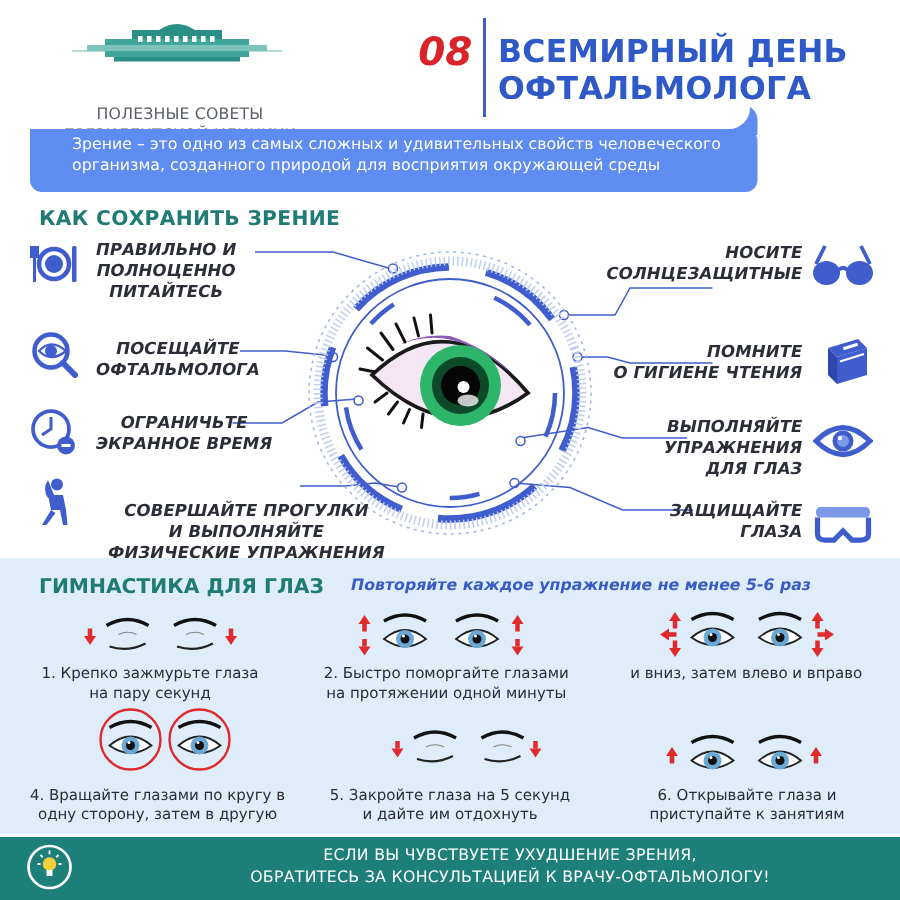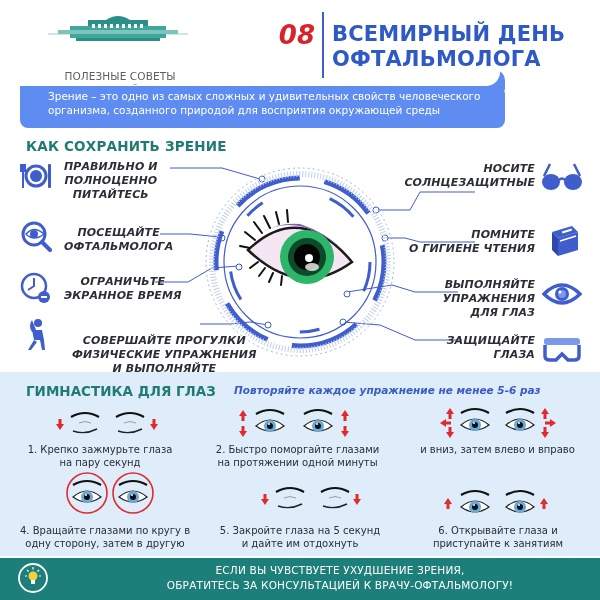--- a/index.html
+++ b/index.html
@@ -176,22 +176,22 @@
 
 <svg class="abs tip-icon" style="left:20px;top:318px;" viewBox="0 0 32 32">
   <circle cx="18" cy="5" r="4" fill="#3f5dcc"></circle>
   <path d="M12 2 Q8 8 12 14 L16 12 Z" fill="#3f5dcc"></path>
   <path d="M12 12 L22 12 L24 22 L14 22 Z" fill="#3f5dcc"></path>
   <path d="M14 22 L8 32 L11 32 L17 24 Z" fill="#3f5dcc"></path>
     <path d="M20 22 L22 32 L25 32 L24 22 Z" fill="#3f5dcc"></path>
 </svg>
 <div class="abs tip-text tip-left" style="left:72px;top:318px;margin-top:16px;">
   <div>СОВЕРШАЙТЕ ПРОГУЛКИ</div>
+  <div>И ВЫПОЛНЯЙТЕ</div>
   <div>ФИЗИЧЕСКИЕ УПРАЖНЕНИЯ</div>
-  <div>И ВЫПОЛНЯЙТЕ</div>
 </div>
 
 <div class="abs tip-text tip-right" style="left:380px;top:162px;width:155px;">
   <div>НОСИТЕ</div>
   <div>СОЛНЦЕЗАЩИТНЫЕ</div>
 </div>
 <svg class="abs" style="left:540px;top:162px;width:44px;height:34px;" viewBox="0 0 44 34">
   <path d="M4 14 L10 2 M40 14 L34 2" stroke="#3f5dcc" stroke-width="2.5" fill="none"></path>
   <ellipse cx="11" cy="20" rx="9" ry="8" fill="#3f5dcc"></ellipse>
     <ellipse cx="33" cy="20" rx="9" ry="8" fill="#3f5dcc"></ellipse>

